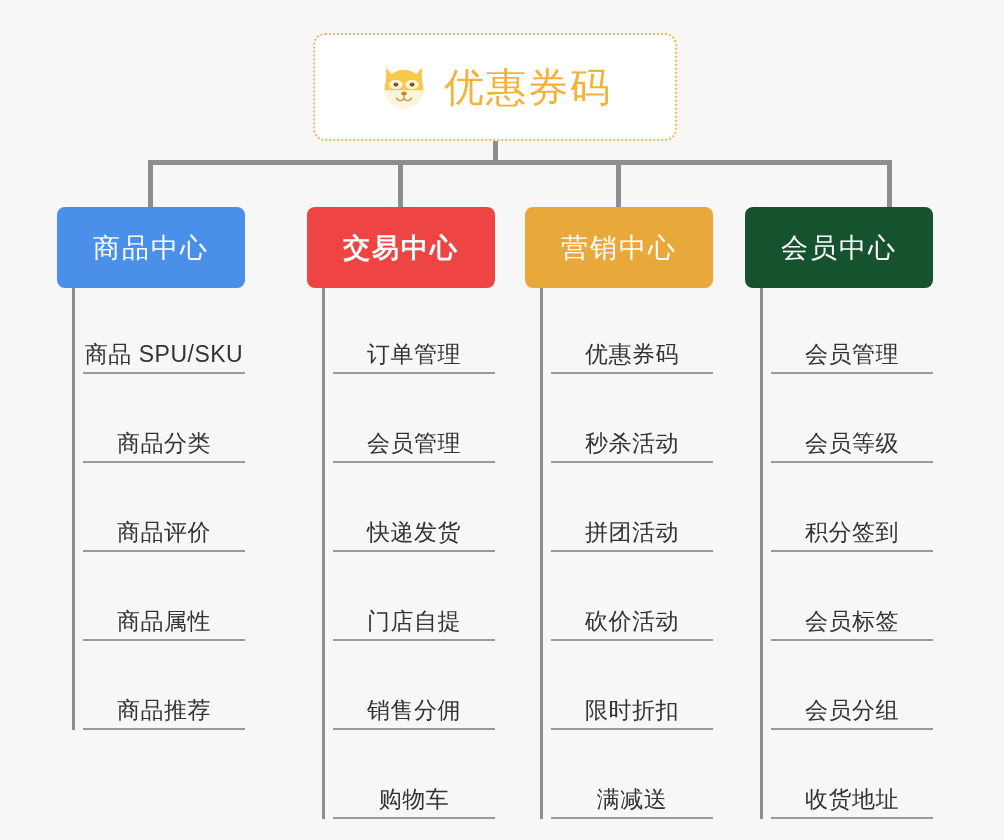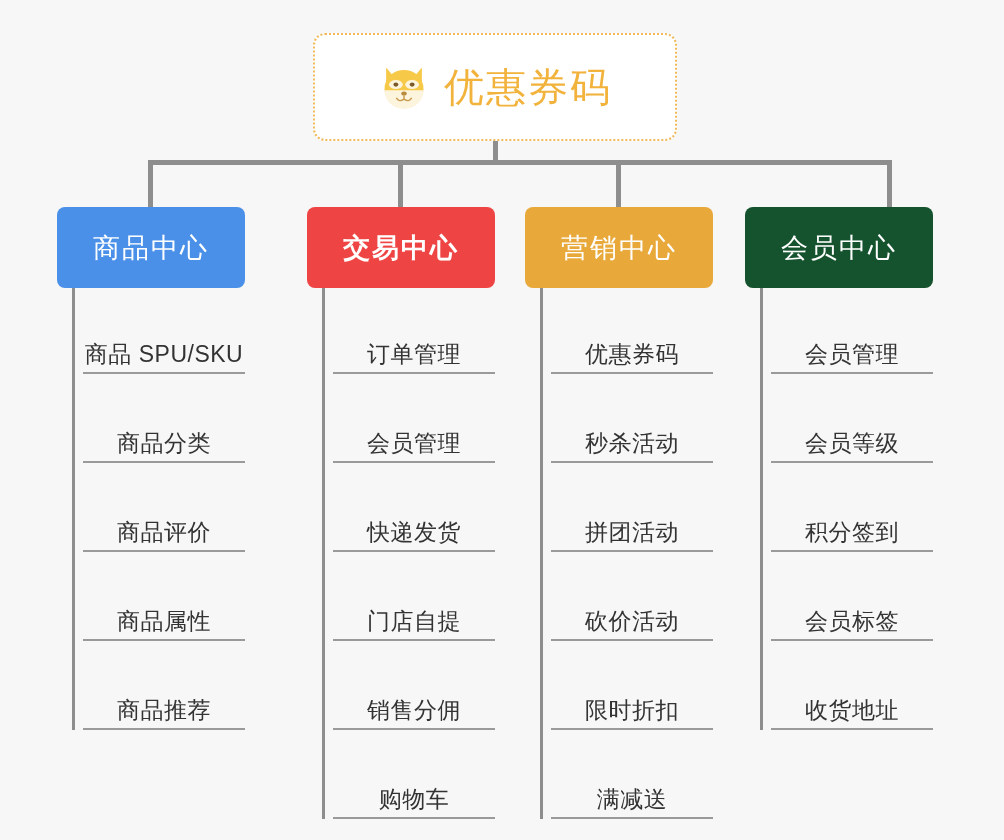--- a/index.html
+++ b/index.html
@@ -235,18 +235,21 @@
       <div class="leaf">
           <span class="leaf-label">会员等级</span>
         </div>
       <div class="leaf">
           <span class="leaf-label">积分签到</span>
         </div>
       <div class="leaf">
           <span class="leaf-label">会员标签</span>
         </div>
       <div class="leaf">
+          <span class="leaf-label">会员分组</span>
+        </div>
+      <div class="leaf">
           <span class="leaf-label">收货地址</span>
         </div>
     </div>
   </div>
 
 </div>
 
 </body></html>

